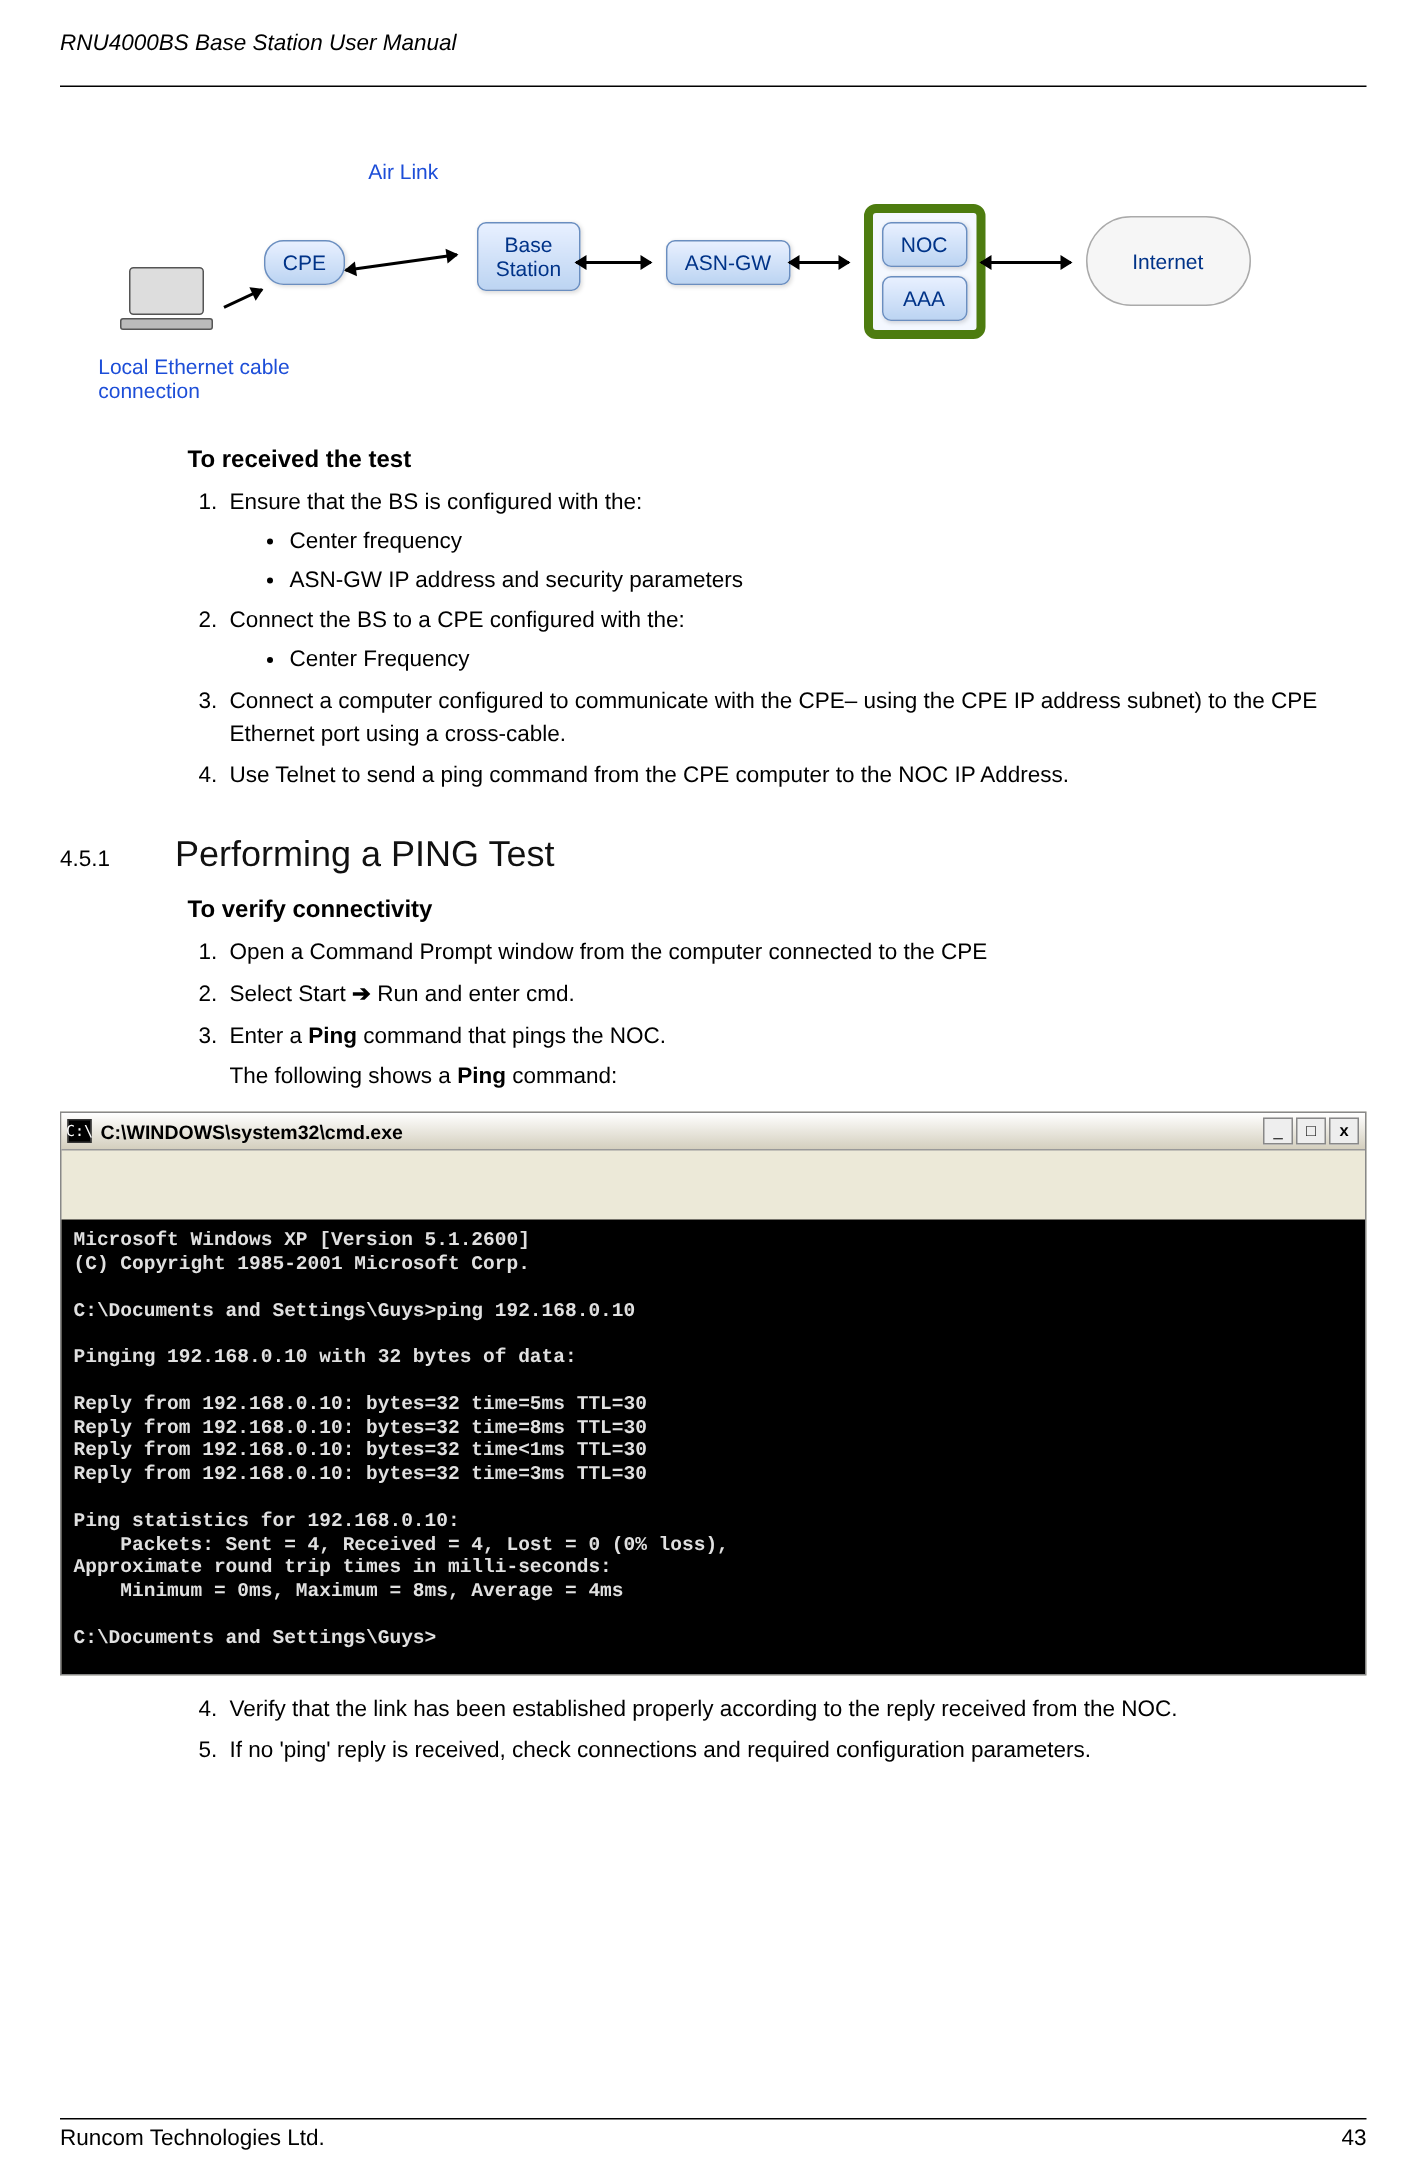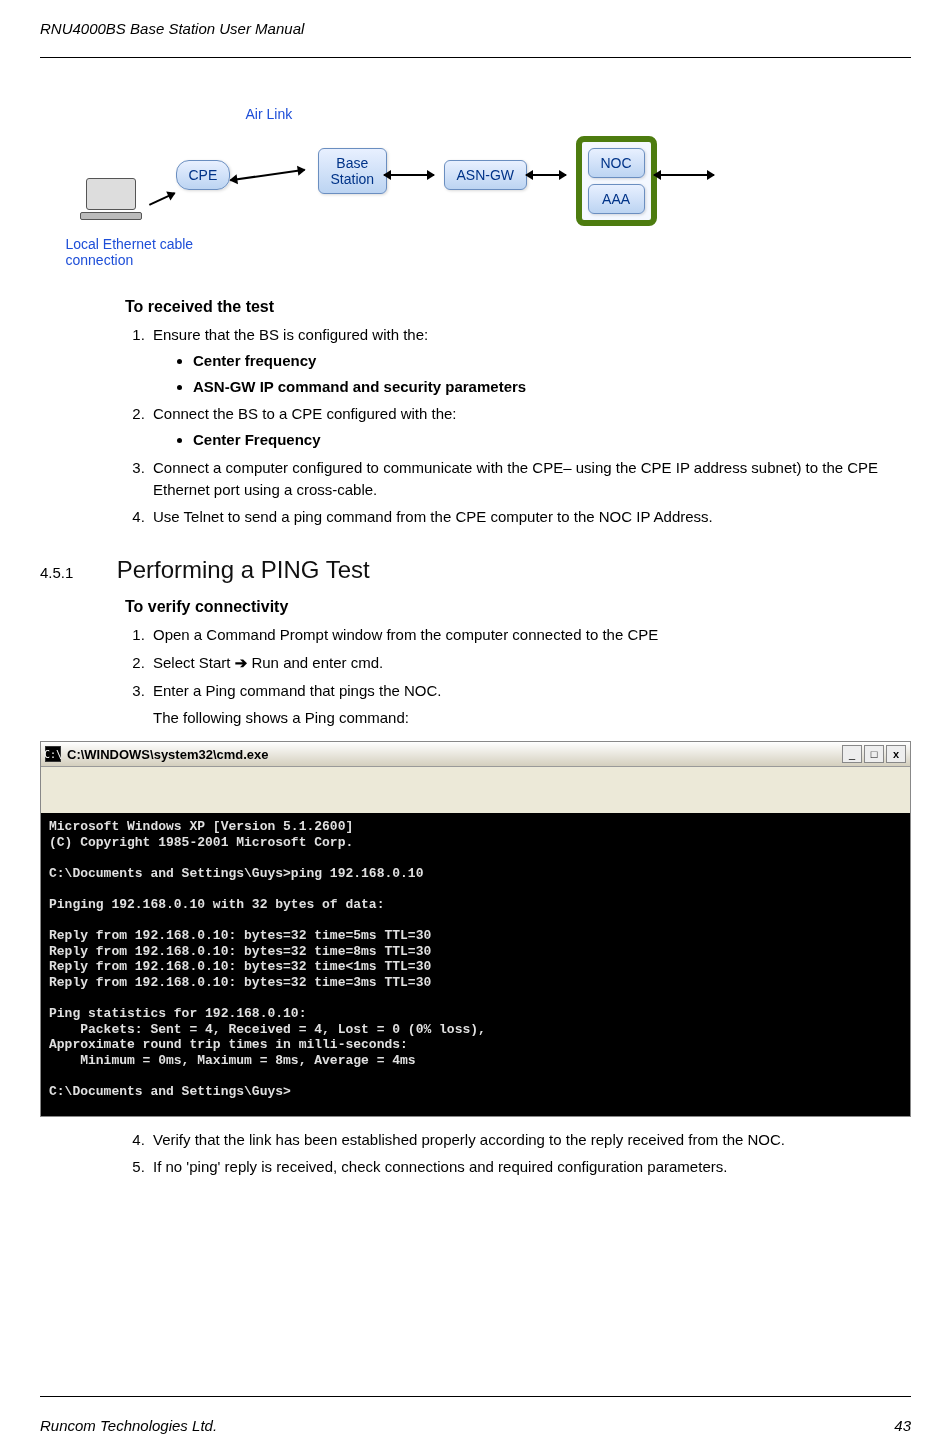--- a/index.html
+++ b/index.html
@@ -23,22 +23,21 @@
       border-bottom: 1px solid #000;
       margin-bottom: 8px;
     }
     .footer-line {
       position: absolute;
       left: 40px;
       right: 40px;
       bottom: 20px;
       display: flex;
       justify-content: space-between;
-      font-style: italic;
-      padding-top: 20px;
+      padding-top: 4px;
       border-top: 1px solid #000;
     }
     .diagram {
       margin: 40px auto 20px auto;
       width: 840px;
       position: relative;
       height: 180px;
     }
     .node-box {
       position: absolute;
@@ -88,21 +87,21 @@
     .laptop {
       position:absolute; width:70px; height:50px;
     }
     .laptop .screen { width:50px;height:32px;border:1px solid #555;border-radius:3px;background:#ddd;margin:auto;}
     .laptop .base { width:62px;height:8px;background:#bbb;border:1px solid #555;border-radius:2px;margin:2px auto 0;}
     .content { margin-left: 85px; margin-right: 20px; }
     h3.bold-hdr { font-weight: bold; font-size: 16px; margin: 14px 0 8px; }
     ol.num { list-style: decimal; margin-left: 24px; }
     ol.num > li { margin: 6px 0; padding-left: 4px; line-height: 1.45; }
     ul.bul { list-style: disc; margin-left: 40px; }
-    ul.bul > li { margin: 4px 0; font-weight: bold; }
+    ul.bul > li { margin: 4px 0; }
     .sec-num { display: inline-block; width: 70px; font-size: 15px; color:#000; }
     h2.section { font-size: 24px; font-weight: 400; color:#111; margin: 28px 0 14px 0; }
     .cmd-win {
       margin: 12px 0 12px 0;
       border: 1px solid #888;
       background: #ece9d8;
     }
     .cmd-title {
       display:flex; align-items:center;
       background: linear-gradient(#fff,#d4cfbe);
@@ -122,21 +121,21 @@
     .cmd-body {
       background:#000;color:#e0e0e0;
       font-family: "Courier New", monospace;
       font-size: 13px;
       padding: 6px 8px 16px 8px;
       white-space: pre;
       line-height: 1.2;
       font-weight: bold;
       margin-top: 46px;
     }
-    .bold { font-weight: normal; }
+    .bold { font-weight: bold; }
     .arrow-glyph { font-weight: bold; }
   </style>
 </head>
 <body>
 
 <div class="header-line">
   <span>RNU4000BS Base Station User Manual</span>
   <span></span>
 </div>
 
@@ -163,32 +162,33 @@
 
   <div class="arrow-r arrow-bi" style="left:470px;top:76px;width:40px;"></div>
 
   <div style="position:absolute;left:520px;top:38px;border:6px solid #4d7c0f;border-radius:8px;padding:6px;background:#f4f8ff;">
     <div class="node-box" style="position:static;margin-bottom:6px;">NOC</div>
     <div class="node-box" style="position:static;">AAA</div>
   </div>
 
   <div class="arrow-r arrow-bi" style="left:598px;top:76px;width:60px;"></div>
 
+  <div class="cloud" style="left:668px;top:46px;">Internet</div>
 
   <div class="arrow-r" style="left:92px;top:100px;width:28px;transform:rotate(-25deg);"></div>
 </div>
 
 <div class="content">
   <h3 class="bold-hdr">To received the test</h3>
   <ol class="num">
     <li>
       <span>Ensure that the BS is configured with the:</span>
       <ul class="bul">
         <li>Center frequency</li>
-        <li>ASN-GW IP command and security parameters</li>
+        <li>ASN-GW IP address and security parameters</li>
       </ul>
     </li>
     <li>
       <span>Connect the BS to a CPE configured with the:</span>
       <ul class="bul">
         <li>Center Frequency</li>
       </ul>
     </li>
     <li>Connect a computer configured to communicate with the CPE– using the CPE IP address subnet) to the CPE Ethernet port using a cross-cable.</li>
     <li>Use Telnet to send a ping command from the CPE computer to the NOC IP Address.</li>

